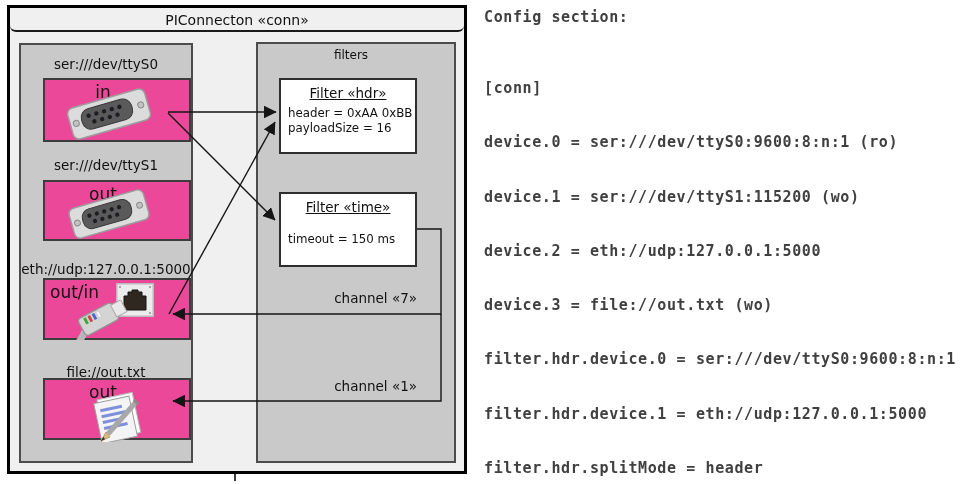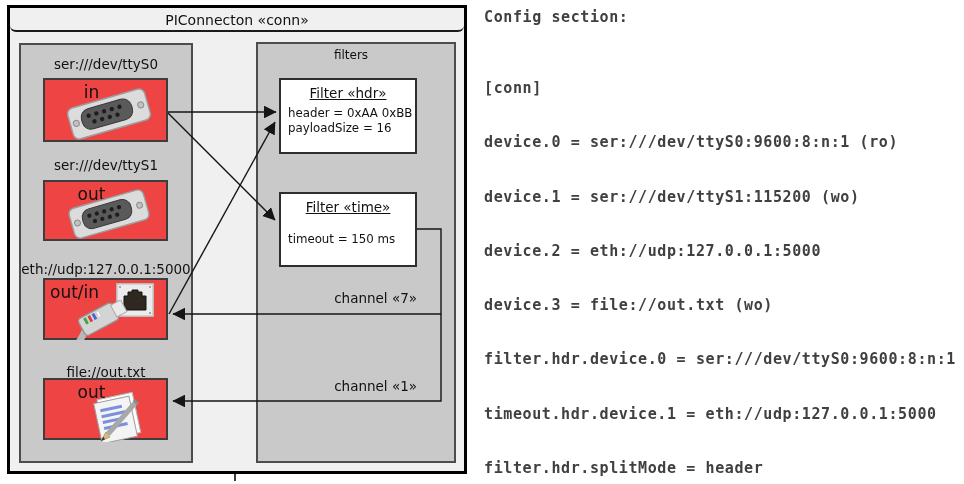--- a/index.html
+++ b/index.html
@@ -15,21 +15,21 @@
 
   
   .panel { background: #c9c9c9; border: 2px solid #4c4c4c; }
   .devices-panel { left: 19px; top: 43px; width: 174px; height: 420px; }
   .filters-panel { left: 256px; top: 42px; width: 200px; height: 421px; }
   .filters-title { position: absolute; left: 0; right: 10px; top: 4px; text-align: center; font-size: 12px; }
 
   
   .dev-label { left: 19px; width: 174px; height: 16px; line-height: 16px; text-align: center; font-size: 13.5px; }
   .lbl1 { top: 56px; } .lbl2 { top: 157px; } .lbl3 { top: 261px; } .lbl4 { top: 364px; }
-  .dev-box { left: 43px; width: 125px; background: #ef4444; border: 2px solid #3d3d3d; }
+  .dev-box { left: 43px; width: 148px; background: #ec4899; border: 2px solid #3d3d3d; }
   .box1 { top: 78px;  height: 64px; }
   .box2 { top: 180px; height: 61px; }
   .box3 { top: 278px; height: 62px; }
   .box4 { top: 378px; height: 62px; }
   .dir { position: absolute; font-size: 17px; line-height: 20px; }
   .dir-center { top: 2px; left: 0; width: 100%; text-align: center; padding-right: 28px; }
   .dir-left   { top: 2px; left: 5px; }
 
   
   .filter { background: #fff; border: 2px solid #2e2e2e; }
@@ -198,21 +198,21 @@
   <div class="abs tick"></div>
 
   <div class="abs mono config-title">Config section:</div>
   <div class="abs mono config-lines">
     <div>[conn]</div>
     <div>device.0 = ser:///dev/ttyS0:9600:8:n:1 (ro)</div>
     <div>device.1 = ser:///dev/ttyS1:115200 (wo)</div>
     <div>device.2 = eth://udp:127.0.0.1:5000</div>
     <div>device.3 = file://out.txt (wo)</div>
     <div>filter.hdr.device.0 = ser:///dev/ttyS0:9600:8:n:1</div>
-    <div>timeout.hdr.device.1 = eth://udp:127.0.0.1:5000</div>
+    <div>filter.hdr.device.1 = eth://udp:127.0.0.1:5000</div>
     <div>filter.hdr.splitMode = header</div>
     
     
     
     
     
     
     
     
     

